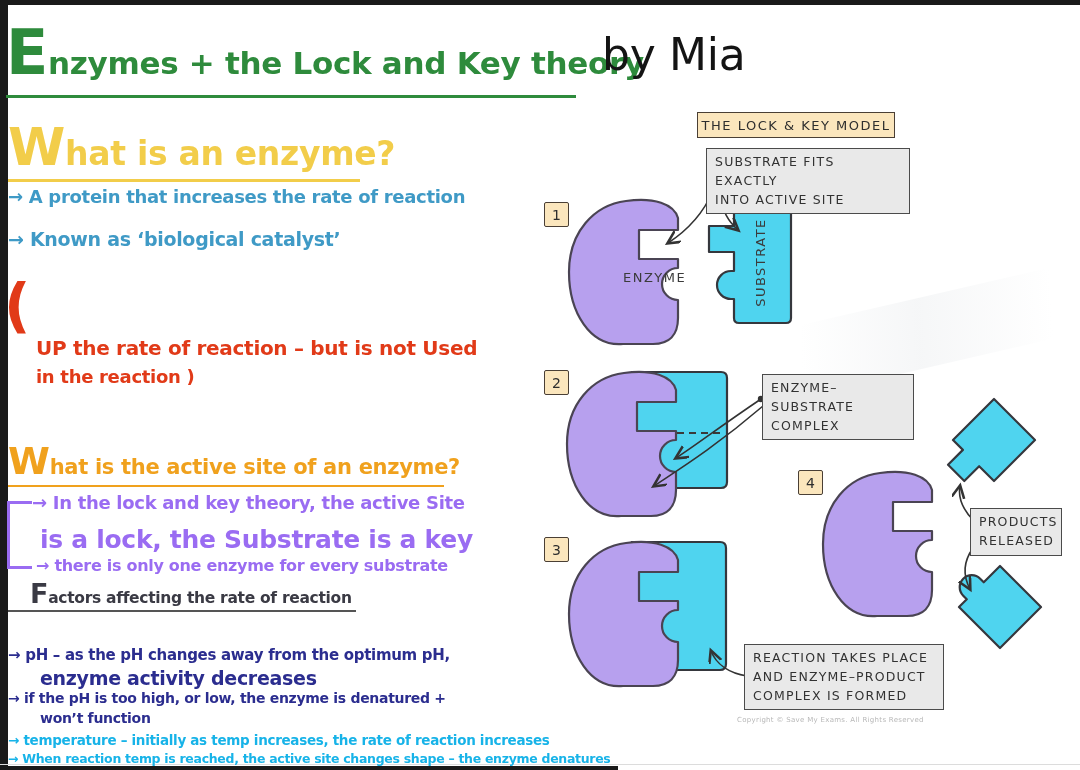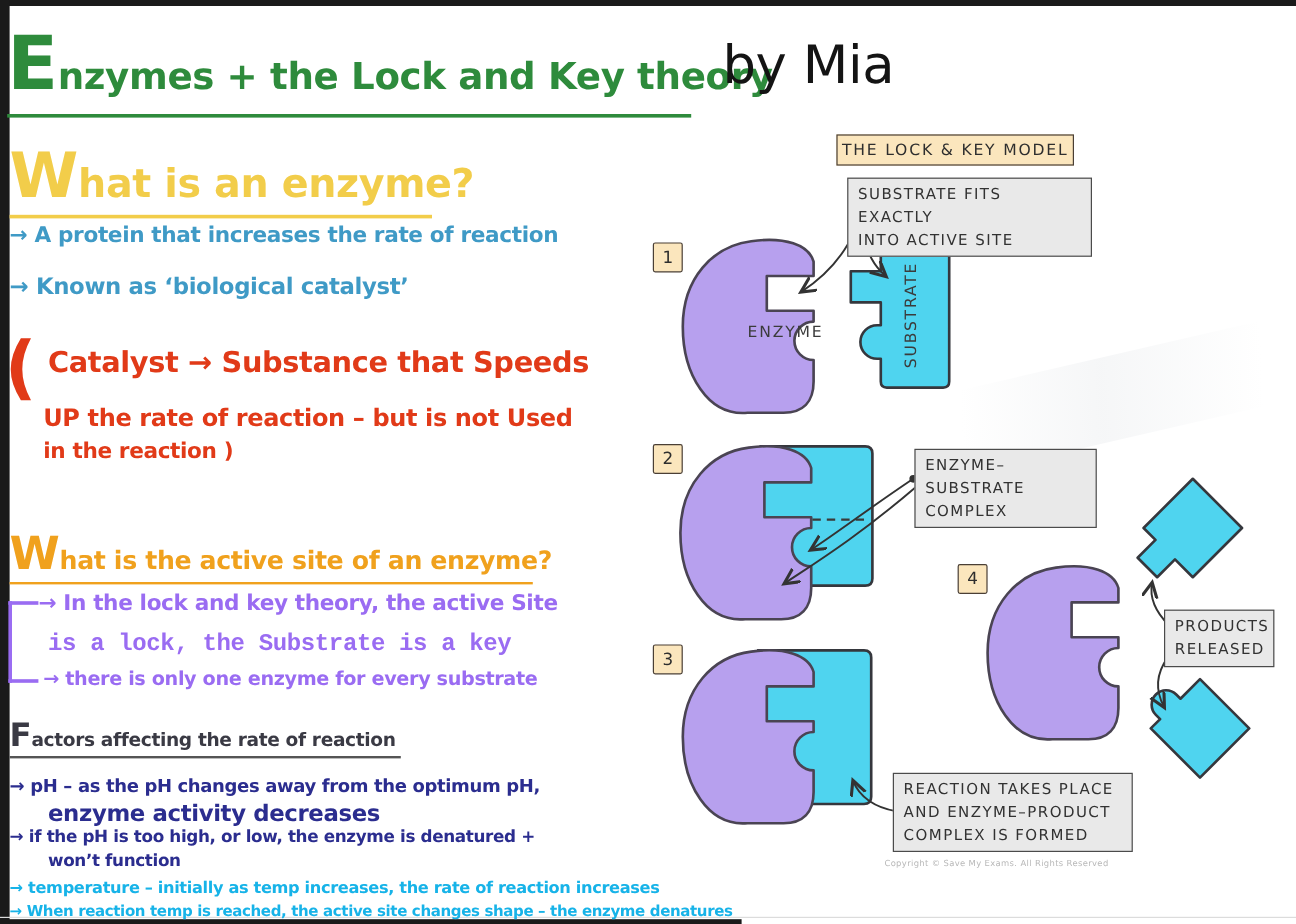--- a/index.html
+++ b/index.html
@@ -61,31 +61,30 @@
   <div class="watermark"></div>
 
   <div class="hw big-title" style="left:6px;top:20px;width:570px;">Enzymes + the Lock and Key theory</div>
   <div class="hw byline" style="left:602px;top:32px;">by Mia</div>
 
   <div class="hw h-yellow" style="left:8px;top:120px;width:352px;">What is an enzyme?</div>
   <div class="hw blue" style="left:8px;top:188px;font-size:18px;">→ A protein that increases the rate of reaction</div>
   <div class="hw blue" style="left:8px;top:230px;font-size:19px;">→ Known as ‘biological catalyst’</div>
 
   <span class="hw paren-open" style="left:4px;top:276px;">(</span>
-  <div class="hw red" style="left:40px;top:290px;font-size:24px;">Catalyst → Substance that Speeds</div>
   <div class="hw red" style="left:36px;top:338px;font-size:20px;">UP the rate of reaction – but is not Used</div>
   <div class="hw red" style="left:36px;top:368px;font-size:18px;">in the reaction )</div>
 
   <div class="hw h-orange" style="left:8px;top:442px;width:436px;">What is the active site of an enzyme?</div>
   <div class="bracket" style="left:7px;top:501px;width:22px;height:62px;"></div>
   <div class="hw purple" style="left:32px;top:494px;font-size:18px;">→ In the lock and key theory, the active Site</div>
-  <div class="hw purple" style="left:40px;top:527px;font-size:20px;font-family:Liberation Mono, monospace;">is a lock, the Substrate is a key</div>
+  <div class="hw purple" style="left:40px;top:527px;font-size:25px;">is a lock, the Substrate is a key</div>
   <div class="hw purple" style="left:36px;top:558px;font-size:16px;">→ there is only one enzyme for every substrate</div>
 
-  <div class="hw h-dark" style="left:8px;top:600px;width:326px;">Factors affecting the rate of reaction</div>
+  <div class="hw h-dark" style="left:8px;top:580px;width:326px;padding-left:22px;">Factors affecting the rate of reaction</div>
   <div class="hw navy" style="left:8px;top:648px;font-size:15px;">→ pH – as the pH changes away from the optimum pH,</div>
   <div class="hw navy" style="left:40px;top:669px;font-size:19px;">enzyme activity decreases</div>
   <div class="hw navy" style="left:8px;top:691px;font-size:14px;">→ if the pH is too high, or low, the enzyme is denatured +</div>
   <div class="hw navy" style="left:40px;top:711px;font-size:14px;">won’t function</div>
   <div class="hw cyan" style="left:8px;top:733px;font-size:13.5px;">→ temperature – initially as temp increases, the rate of reaction increases</div>
   <div class="hw cyan" style="left:8px;top:752px;font-size:12.5px;">→ When reaction temp is reached, the active site changes shape – the enzyme denatures</div>
 
   <svg width="1080" height="770" viewBox="0 0 1080 770" style="position:absolute;left:0;top:0;">
     <defs>
       <path id="enz" d="M 60,5 C 88,1 108,8 112,22 L 112,34 L 73,34 L 73,63 L 112,63 L 112,72

